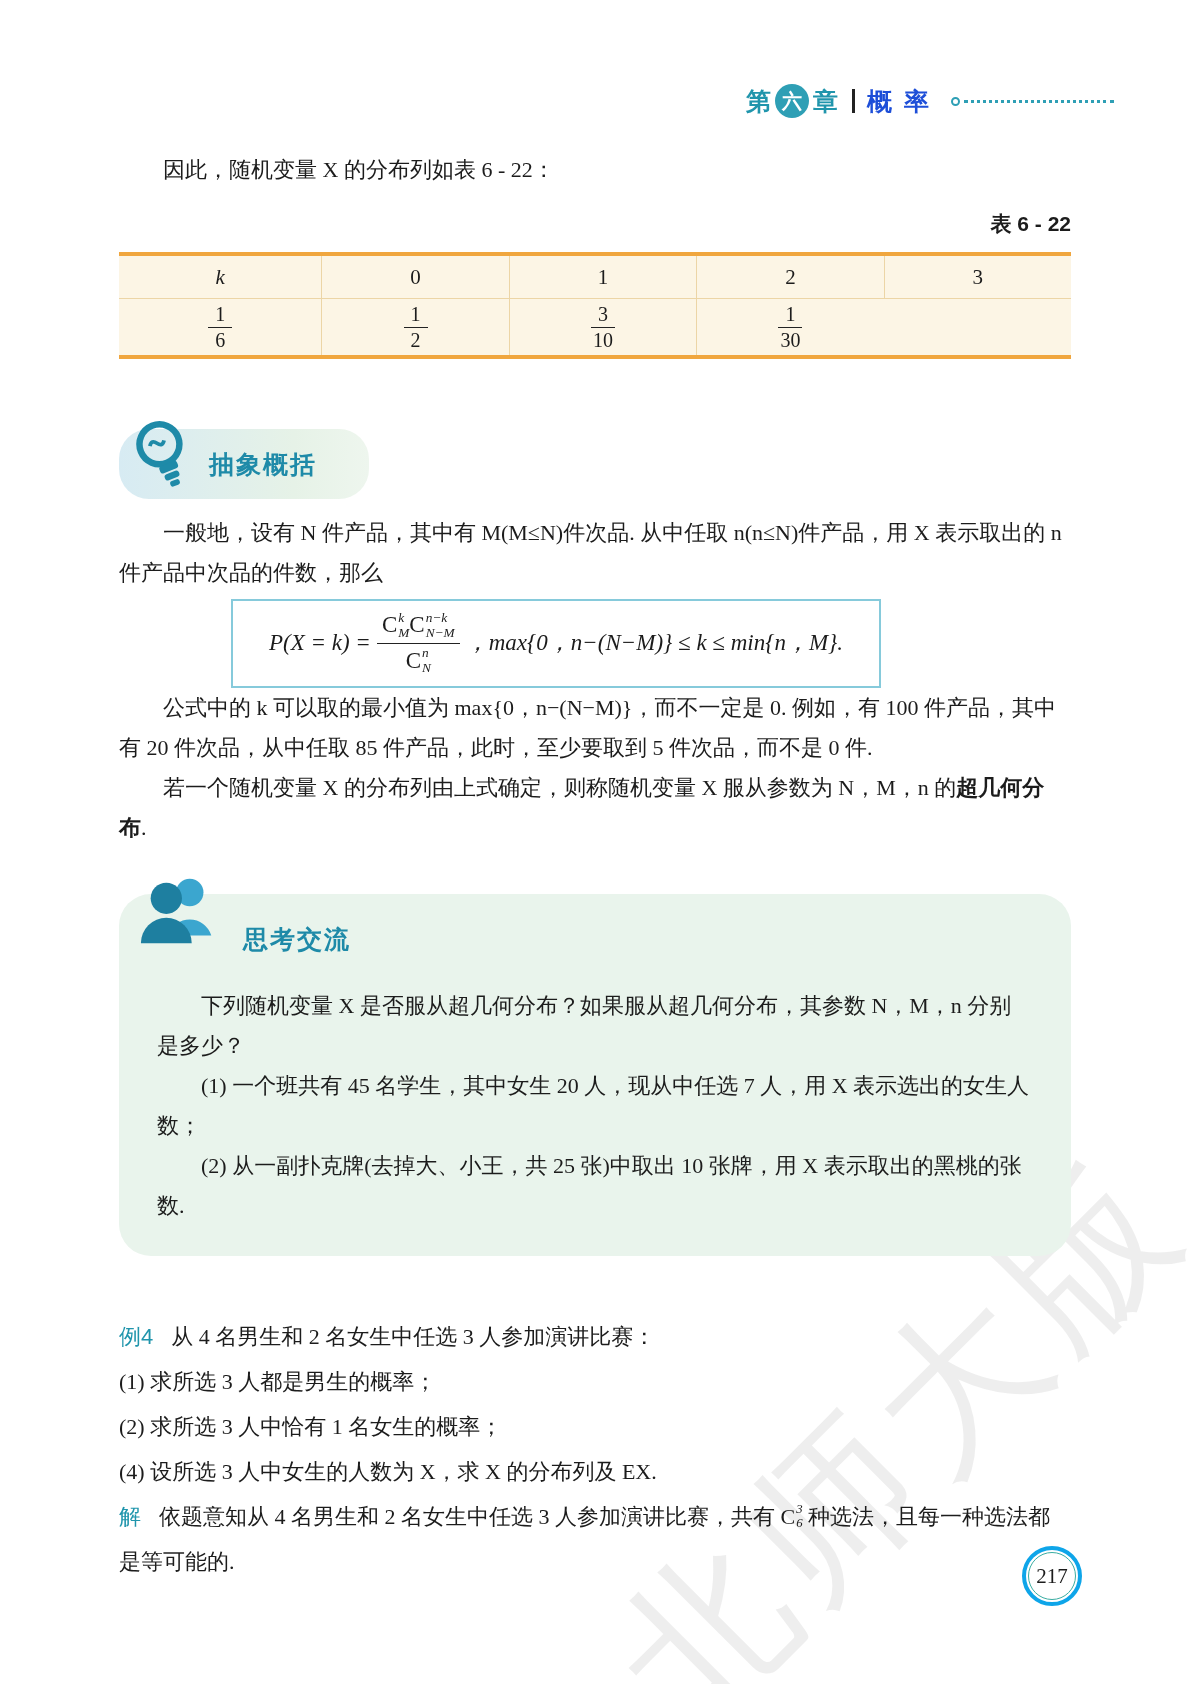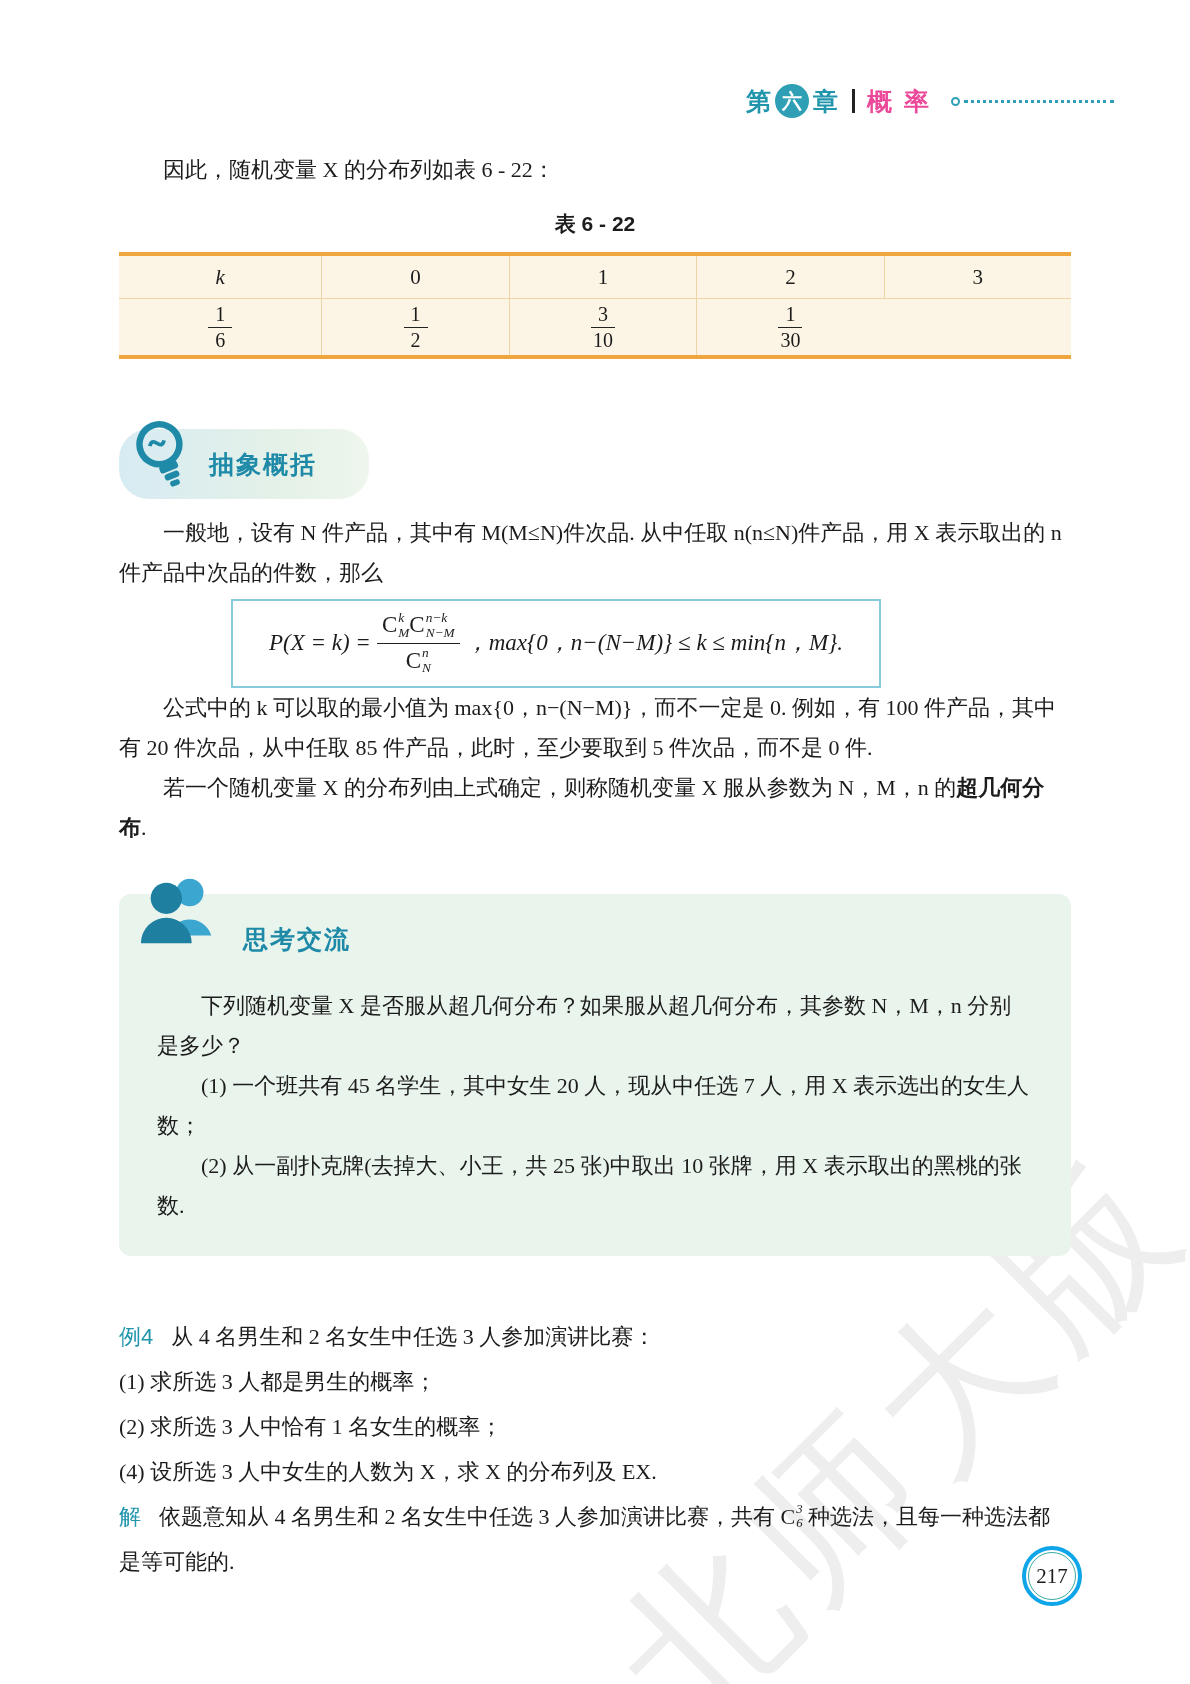--- a/index.html
+++ b/index.html
@@ -20,34 +20,34 @@
     z-index:2;
   }
   .chap-word { color:#2095ac; font-weight:bold; font-size:25px; }
   .chap-circle {
     width:34px; height:34px; border-radius:50%;
     background:#2e9fb5; color:#ffffff;
     display:flex; align-items:center; justify-content:center;
     font-size:20px; font-weight:bold; margin:0 4px;
   }
   .chap-divider { width:3px; height:24px; background:#222; margin:0 12px 0 14px; }
-  .chap-title { color:#ec4899; font-weight:bold; font-size:25px; letter-spacing:12px; }
+  .chap-title { color:#1d4ed8; font-weight:bold; font-size:25px; letter-spacing:12px; }
   .chap-ring {
     width:9px; height:9px; border-radius:50%;
     border:2px solid #2e9fb5; background:#fff; margin:0 4px 0 10px;
   }
   .chap-dots { width:150px; border-top:3px dotted #2e9fb5; height:0; }
 
   
   .content { position:relative; z-index:1; padding:150px 119px 0 119px; font-size:22px; line-height:40px; }
   .indent { text-indent:44px; }
   p.body { margin:0; }
 
   
-  .tbl-caption { text-align:center; font-weight:bold; font-size:21px; margin-top:14px;
+  .tbl-caption { text-align:right; font-weight:bold; font-size:21px; margin-top:14px;
                  font-family:"Liberation Sans","DejaVu Sans",sans-serif; }
   .dist-table {
     margin-top:8px;
     border-top:4px solid #f0a63e; border-bottom:4px solid #f0a63e;
     background:#fcf5e5;
   }
   .dist-table .tr { display:grid; grid-template-columns:1.08fr 1fr 1fr 1fr 1fr; }
   .dist-table .tr.head { border-bottom:1px solid #ecd5a6; }
   .dist-table .td {
     display:flex; align-items:center; justify-content:center;
@@ -82,21 +82,21 @@
   .bigfrac { display:inline-flex; flex-direction:column; align-items:center; margin:0 6px; line-height:1.15; }
   .bigfrac .top { border-bottom:1.8px solid #222; padding:0 5px 3px; display:flex; align-items:center; }
   .bigfrac .bot { padding-top:2px; }
   .comb { display:inline-flex; align-items:center; font-style:italic; }
   .comb .base { font-style:normal; font-size:1em; }
   .comb .scripts { display:inline-flex; flex-direction:column; font-size:0.58em; line-height:1.1;
                    margin-left:1px; text-align:left; }
 
   
   .think-box {
-    position:relative; margin-top:46px; border-radius:12px;
+    position:relative; margin-top:46px; border-radius:32px;
     background:#e9f4ec; padding:16px 38px 30px 38px;
   }
   .think-head { display:flex; align-items:center; height:58px; }
   .think-icon { position:absolute; left:18px; top:-26px; width:86px; height:88px; }
   .think-label { margin-left:86px; color:#1e8aa8; font-weight:bold; font-size:25px;
                  font-family:"Liberation Sans","DejaVu Sans",sans-serif; letter-spacing:2px; }
   .think-body { margin-top:18px; }
   .think-body p { margin:0; }
 
   

